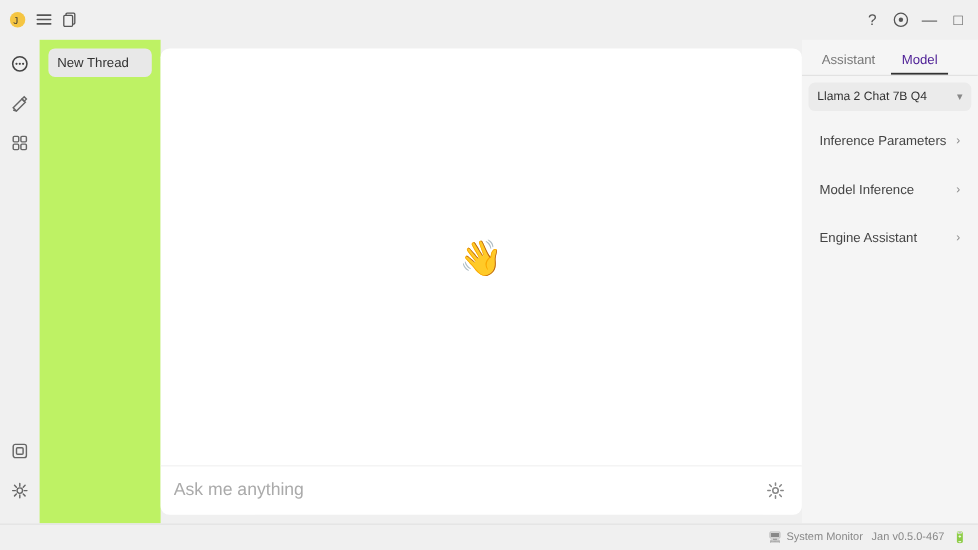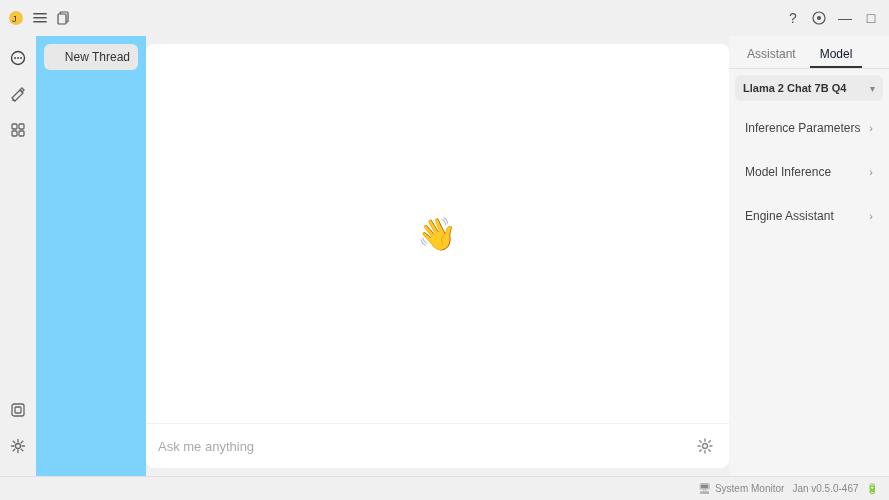--- a/index.html
+++ b/index.html
@@ -105,27 +105,26 @@
       font-size: 15px;
     }
 
     .sidebar-icon.active {
       color: #333;
     }
 
     
     .thread-panel {
       width: 110px;
-      background: #7dd3fc;
+      background: #bef264;
       padding: 8px;
       flex-shrink: 0;
       display: flex;
       flex-direction: column;
       gap: 4px;
-      text-align: right;
     }
 
     .thread-item {
       padding: 6px 8px;
       border-radius: 6px;
       cursor: pointer;
       font-size: 12px;
       color: #333;
       background: #e8e8e8;
     }
@@ -164,21 +163,21 @@
       border-top: 1px solid #f0f0f0;
       display: flex;
       align-items: center;
       gap: 8px;
     }
 
     .chat-input {
       flex: 1;
       border: none;
       outline: none;
-      font-size: 13px;
+      font-size: 16px;
       color: #737373;
       background: transparent;
     }
 
     .chat-input::placeholder {
       color: #aaa;
     }
 
     .chat-settings-icon {
       width: 24px;
@@ -212,21 +211,21 @@
     .right-tab {
       padding: 5px 10px;
       font-size: 12px;
       cursor: pointer;
       border-radius: 6px 6px 0 0;
       color: #777;
       border-bottom: 2px solid transparent;
     }
 
     .right-tab.active {
-      color: #0f172a;
+      color: #4c1d95;
       border-bottom: 2px solid #333;
       font-weight: 500;
     }
 
     .right-panel-content {
       padding: 8px;
       display: flex;
       flex-direction: column;
       gap: 14px;
     }
@@ -242,21 +241,20 @@
       font-size: 11px;
       color: #333;
       margin: 6px 6px 4px;
     }
 
     .model-selector-text {
       flex: 1;
       white-space: nowrap;
       overflow: hidden;
       text-overflow: ellipsis;
-      font-weight: bold;
     }
 
     .model-selector-chevron {
       color: #888;
       font-size: 10px;
       margin-left: 4px;
     }
 
     .param-section {
       display: flex;

